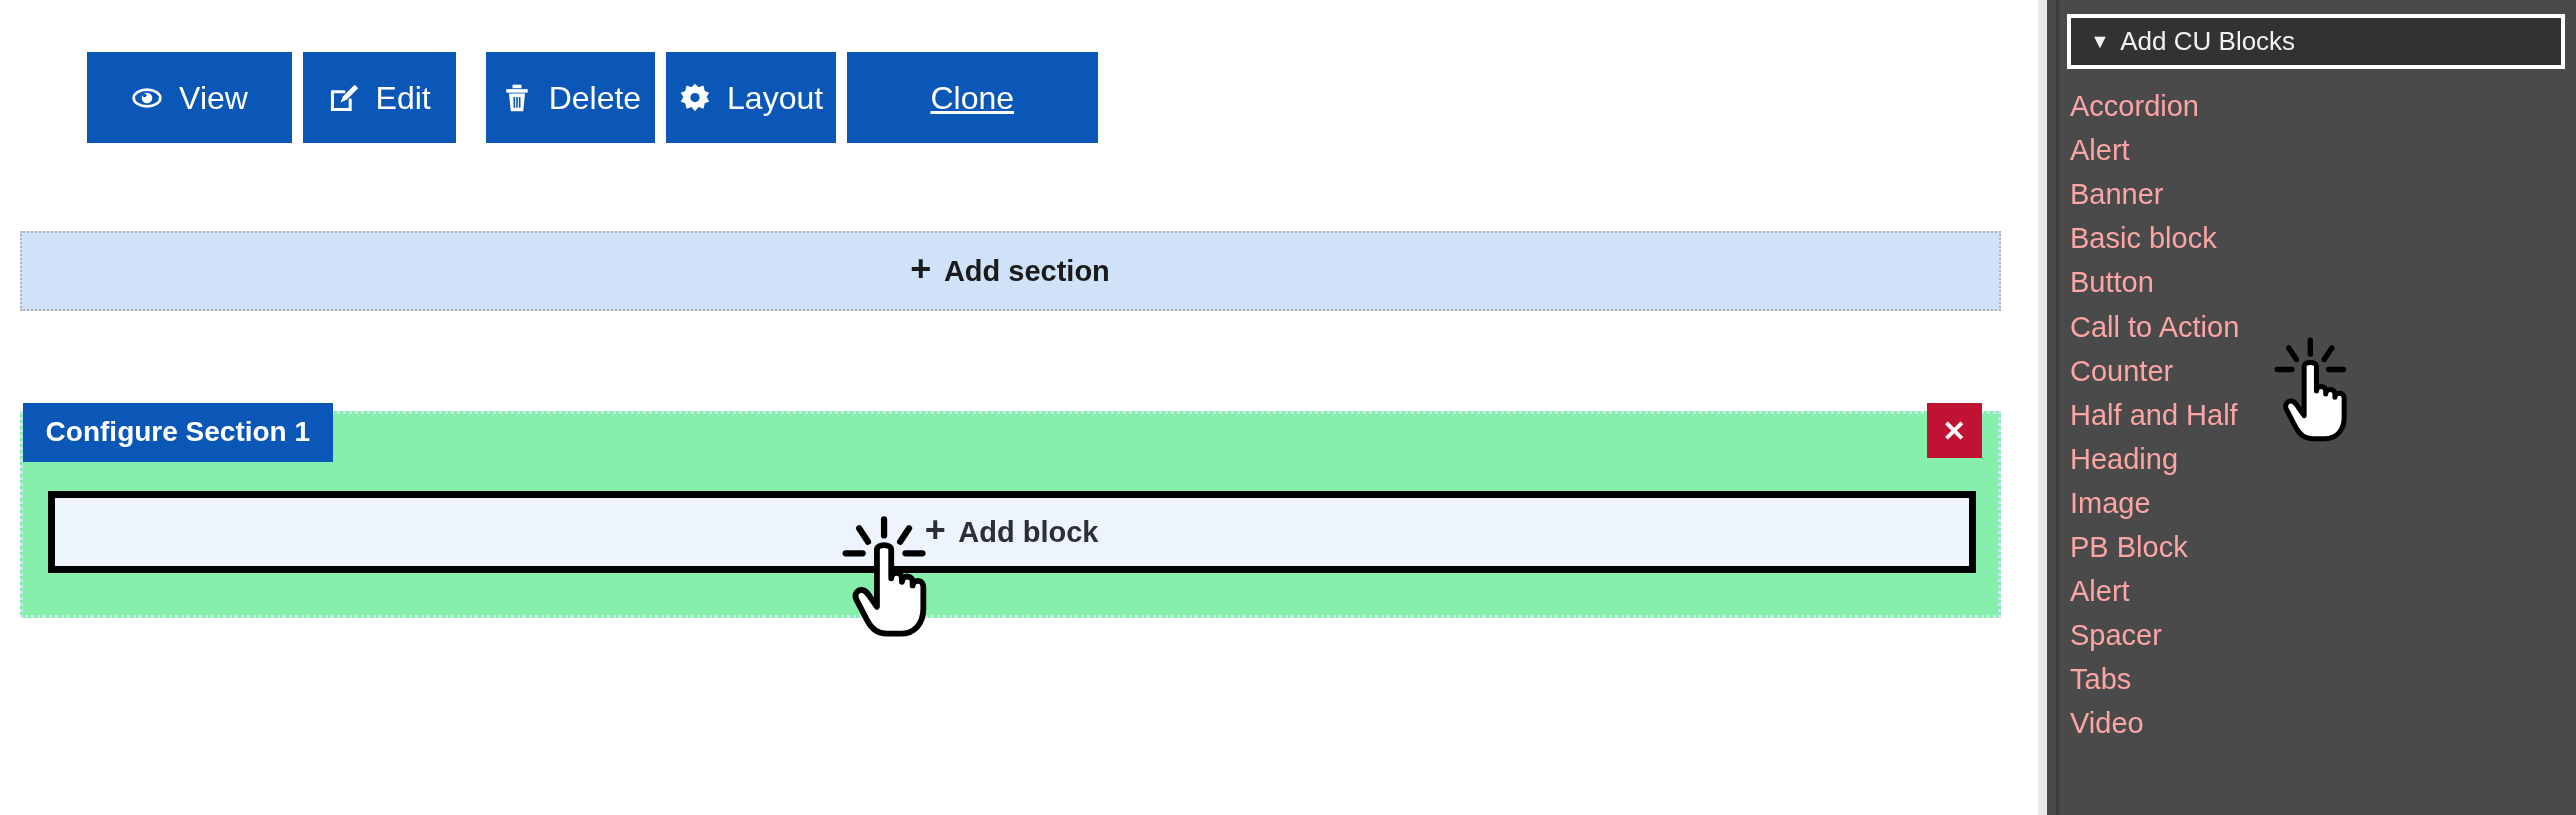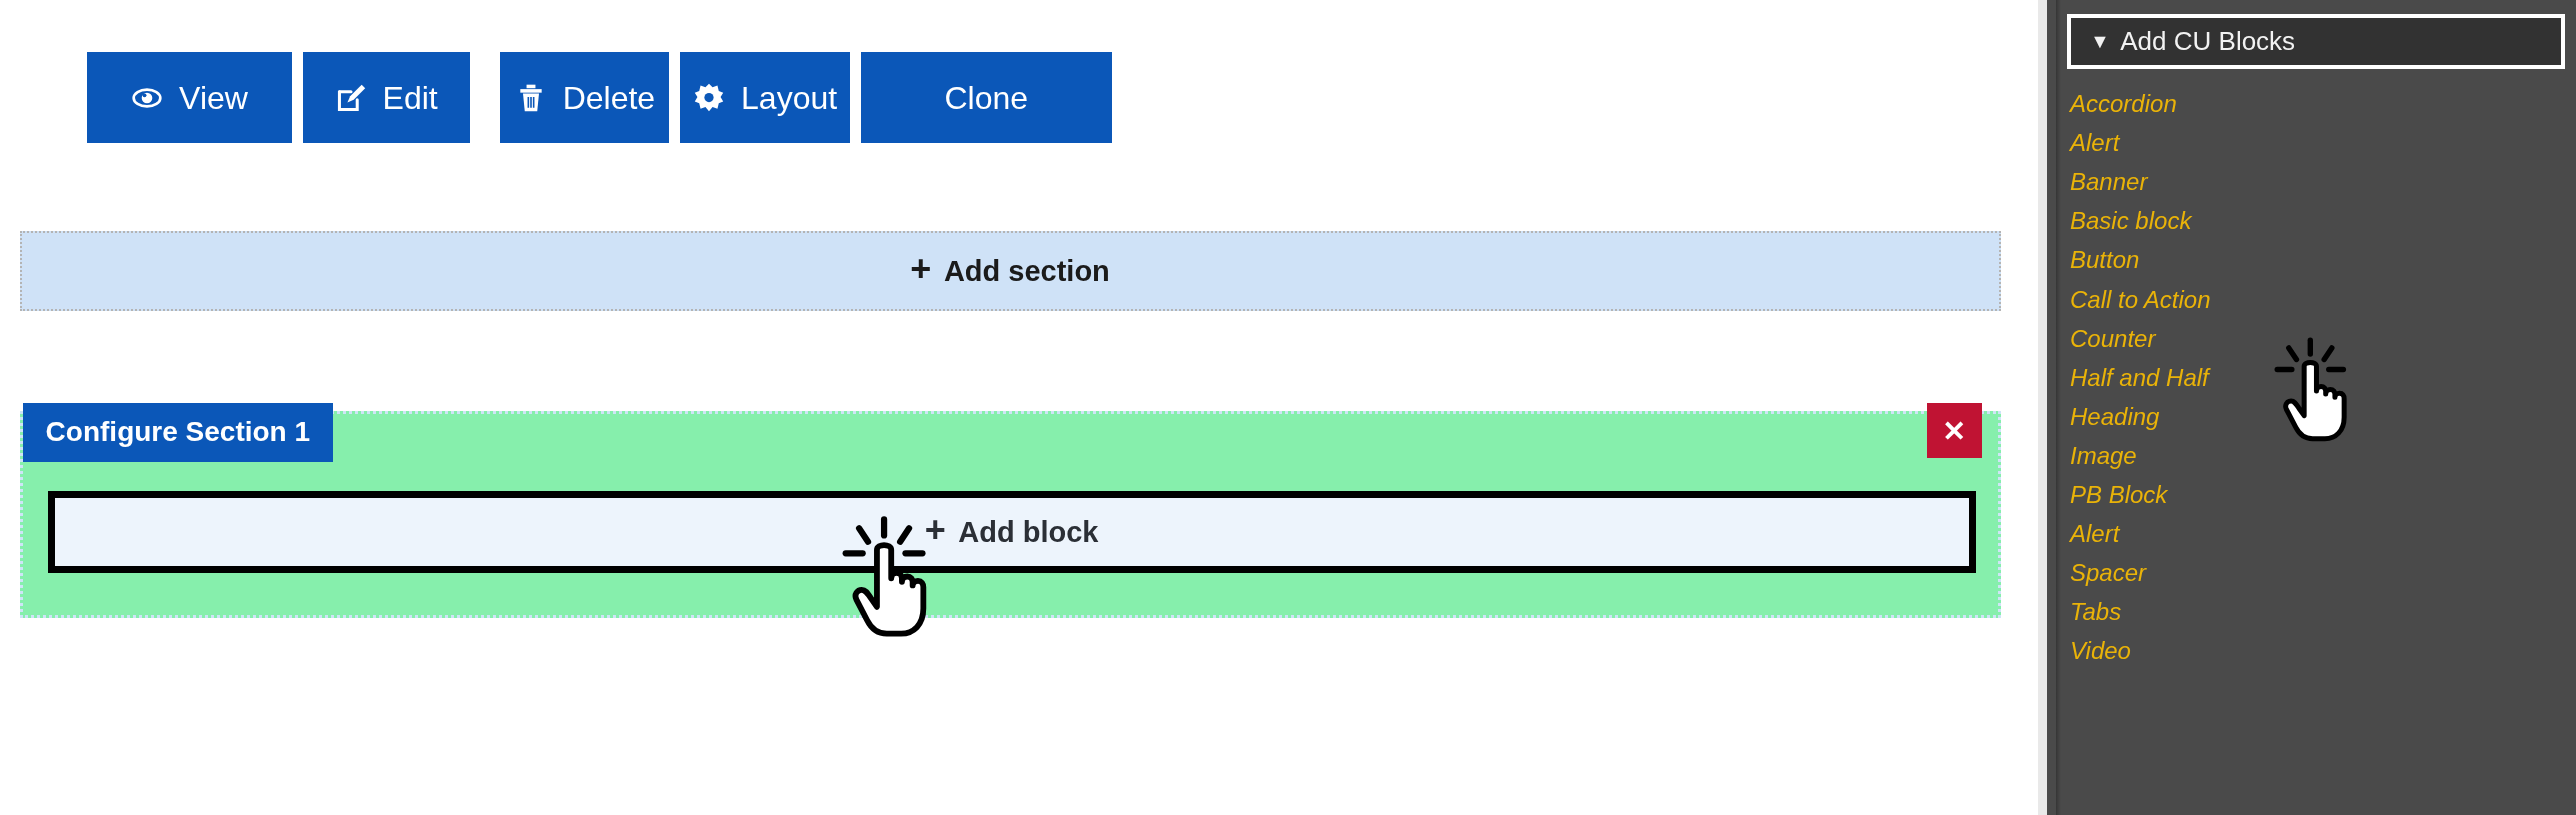--- a/index.html
+++ b/index.html
@@ -31,25 +31,25 @@
     font-weight: 400;
     font-family: "Liberation Sans", sans-serif;
     cursor: pointer;
     padding: 0 21.4px;
     line-height: 1;
   }
   .tb-btn .tb-label { white-space: nowrap; }
   .tb-icon { display: inline-flex; align-items: center; justify-content: center; width: 32px; height: 32px; flex: 0 0 auto; }
   .tb-icon svg { display: block; }
   .w-view      { width: 205px; }
-  .w-edit      { width: 167px; text-align: center; }
+  .w-edit      { width: 153px; text-align: center; }
   .w-delete    { width: 169px; margin-left: 20px; }
   .w-layout    { width: 170px; text-align: right; }
   .w-revisions { width: 203px; }
-  .w-clone     { width: 251px; }
+  .w-clone     { width: 251px; text-decoration: underline; }
 
   
   .add-section {
     position: absolute;
     left: 19.6px; top: 231px;
     width: 1981px; height: 80px;
     background: #cfe2f7;
     border: 2.7px dotted #b4b4b4;
     display: flex;
     align-items: center;
@@ -148,29 +148,28 @@
   }
   .caret { font-size: 19.6px; margin-right: 10.7px; display: inline-block; line-height: 1; }
   .panel-list {
     position: absolute;
     left: 23px; top: 85px;
     width: 498px;
     display: flex;
     flex-direction: column;
   }
   .panel-link {
-    color: #eab308;
-    font-size: 24px;
+    color: #fca5a5;
+    font-size: 29px;
     line-height: 1;
     padding: 7.1px 0 8px 0;
     cursor: pointer;
     white-space: nowrap;
     text-decoration: none;
     display: block;
-    font-style: italic;
   }
 </style>
 </head>
 <body>
 
 <div id="root">
 
   <div class="toolbar">
 
     <button class="tb-btn w-view">

